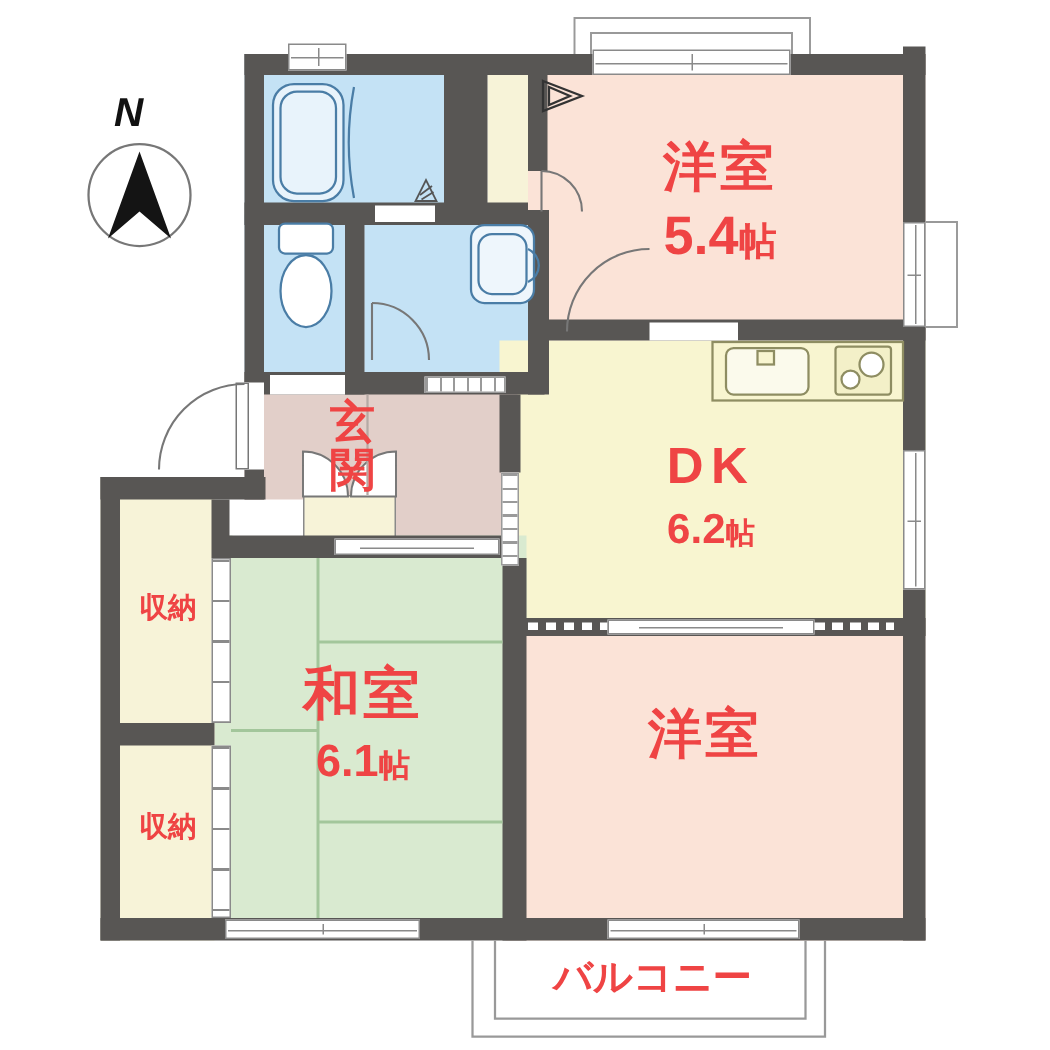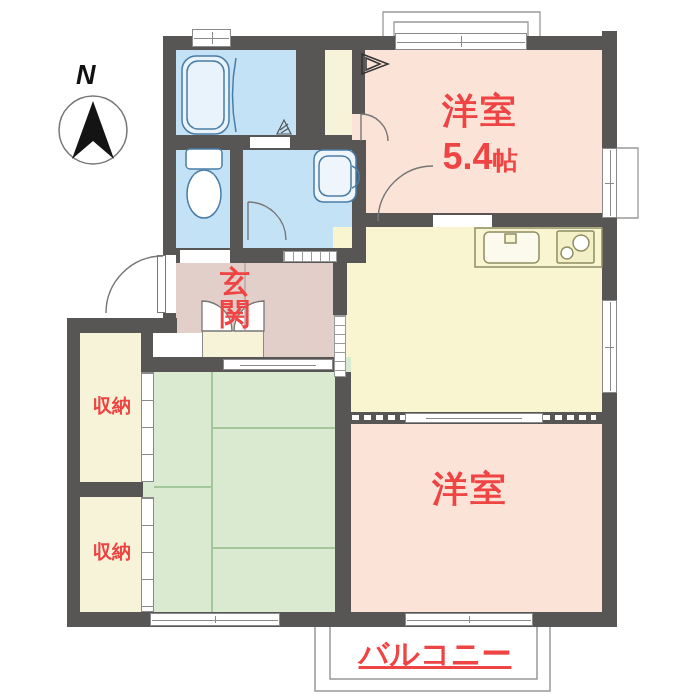--- a/index.html
+++ b/index.html
@@ -189,35 +189,47 @@
 
   <div class="lbl-n" style="left:76px;top:60px;font-size:27px;">N</div>
 
   <div class="room-label" style="left:400px;top:92px;width:160px;">
     <div class="rl-name" style="font-size:36px;letter-spacing:2px;">洋室</div>
     <div class="rl-size" style="font-size:36px;">
       <span>5.4</span><span class="unit">帖</span>
     </div>
   </div>
 
+  <div class="room-label" style="left:400px;top:294px;width:148px;">
+    <div class="rl-name" style="font-size:34px;letter-spacing:5px;">DK</div>
+    <div class="rl-size" style="font-size:28px;">
+      <span>6.2</span><span class="unit">帖</span>
+    </div>
+  </div>
 
   <div class="room-label" style="left:390px;top:470px;width:160px;">
     <div class="rl-name" style="font-size:36px;letter-spacing:2px;">洋室</div>
   </div>
 
+  <div class="room-label" style="left:164px;top:444px;width:156px;">
+    <div class="rl-name" style="font-size:38px;letter-spacing:2px;">和室</div>
+    <div class="rl-size" style="font-size:30px;">
+      <span>6.1</span><span class="unit">帖</span>
+    </div>
+  </div>
 
   <div class="room-label" style="left:172px;top:266px;width:72px;">
     <div class="rl-name" style="font-size:30px;margin-left:48px;">玄関</div>
   </div>
 
   <div class="room-label" style="left:83px;top:396px;width:58px;">
     <div class="rl-name" style="font-size:19px;">収納</div>
   </div>
 
   <div class="room-label" style="left:83px;top:542px;width:58px;">
     <div class="rl-name" style="font-size:19px;">収納</div>
   </div>
 
   <div class="room-label" style="left:345px;top:638px;width:180px;">
-    <div class="rl-name" style="font-size:30px;text-decoration:underline;">バルコニー</div>
+    <div class="rl-name" style="font-size:26px;">バルコニー</div>
   </div>
 
 </div>
 
 </body></html>

